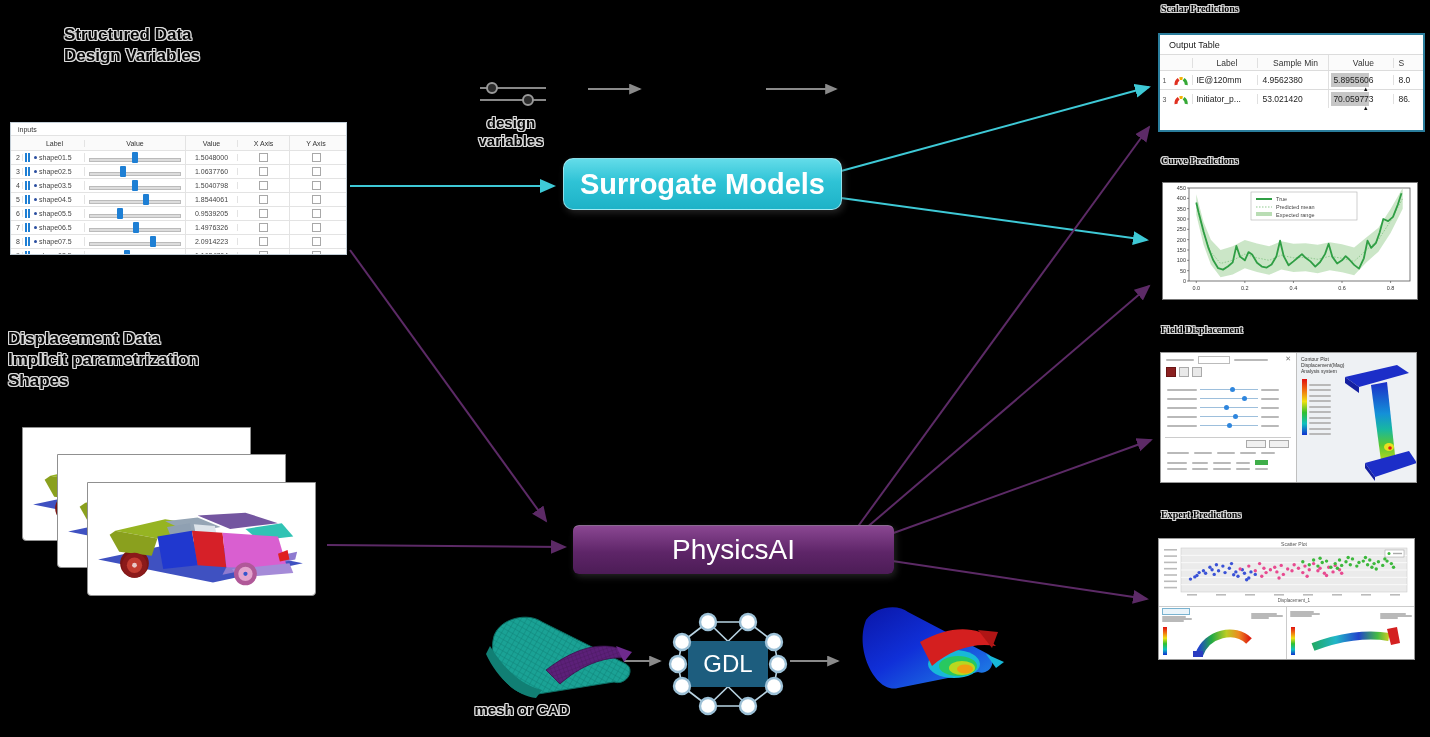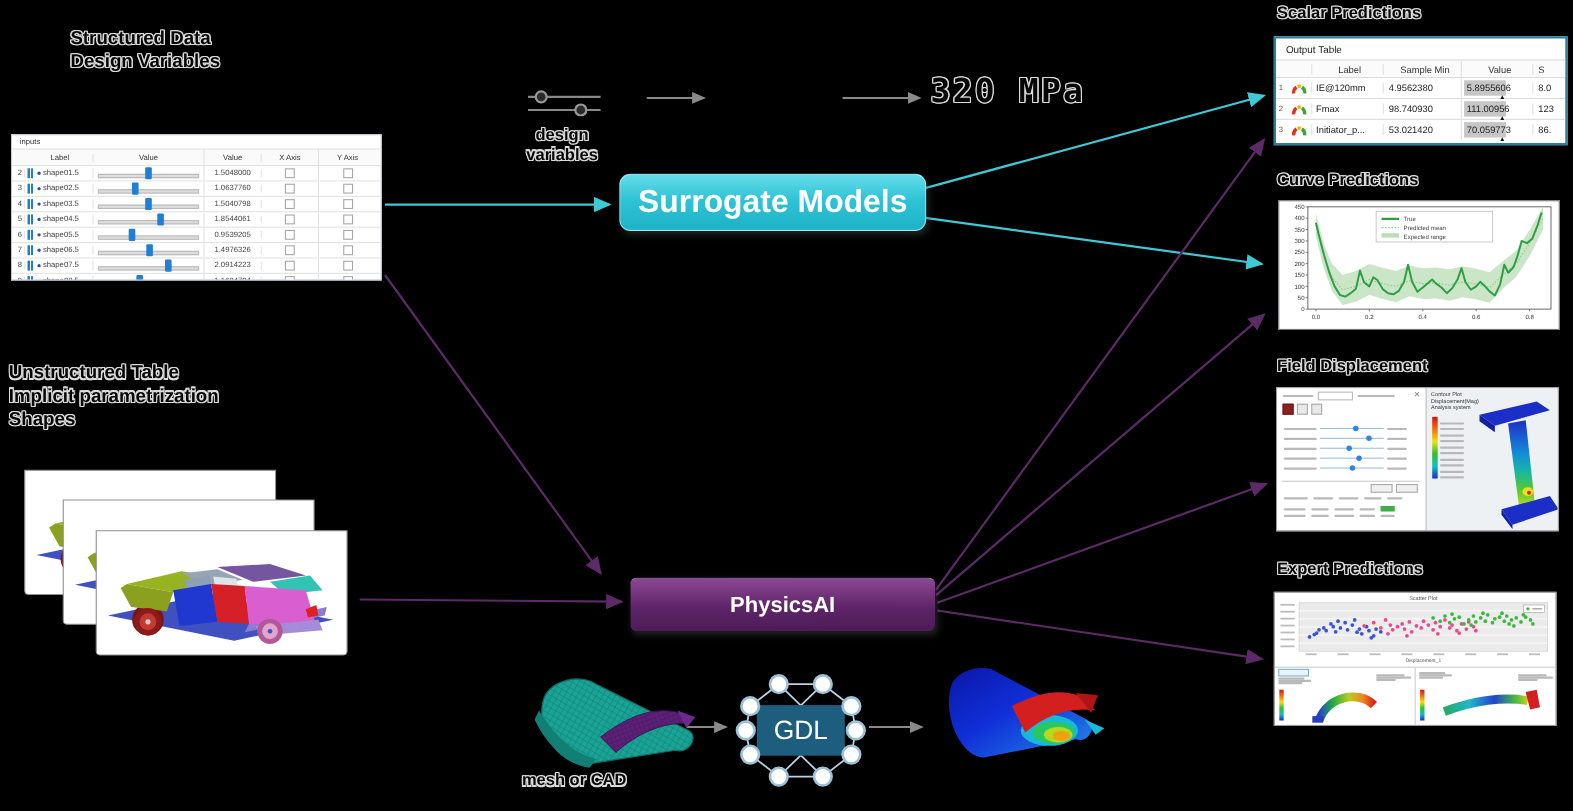--- a/index.html
+++ b/index.html
@@ -4,21 +4,21 @@
 <style>
   html,body{margin:0;padding:0;background:#000;}
   .canvas{position:relative;width:1430px;height:737px;background:#000;overflow:hidden;
           font-family:"Liberation Sans",sans-serif;}
   .abs{position:absolute;}
   
   .otext{color:#060606;font-weight:bold;
     text-shadow:1px 0 #dcdcdc,-1px 0 #dcdcdc,0 1px #dcdcdc,0 -1px #dcdcdc,
                 1px 1px #dcdcdc,-1px -1px #dcdcdc,1px -1px #dcdcdc,-1px 1px #dcdcdc;}
   .bigtext{font-size:17px;line-height:21px;}
-  .ptitle{font-size:15px;}
+  .ptitle{font-size:10px;font-family:Liberation Serif, serif;}
   
   .inputs-panel{left:10px;top:122px;width:337px;height:133px;background:#fff;
     border:1px solid #c2cdd6;box-sizing:border-box;overflow:hidden;}
   .inputs-title{font-size:7px;color:#333;padding:3px 0 2px 7px;}
   .irow,.ihead{display:flex;align-items:center;height:13px;border-top:1px solid #e3e3e3;font-size:7px;color:#444;}
   .ihead{background:#fafafa;font-size:7px;color:#333;height:14px;}
   .c-num{width:12px;text-align:right;padding-right:2px;box-sizing:border-box;border-right:1px solid #e3e3e3;}
   .c-label{width:62px;display:flex;align-items:center;gap:2px;padding-left:2px;box-sizing:border-box;border-right:1px solid #e3e3e3;}
   .c-slider{width:100px;position:relative;height:100%;border-right:1px solid #e3e3e3;}
   .c-val{width:52px;text-align:center;border-right:1px solid #e3e3e3;box-sizing:border-box;}
@@ -32,21 +32,21 @@
   .bullet{width:3px;height:3px;background:#2a4ea0;border-radius:50%;}
   
   .ml-box{left:652px;top:60px;width:101px;height:58px;background:#e4e4e4;border-radius:3px;
     display:flex;align-items:center;justify-content:center;font-size:34px;color:#2e2e2e;}
   .mpa{left:846px;top:66px;width:160px;font-family:"DejaVu Sans Mono",monospace;font-size:30px;
     letter-spacing:2px;}
   .node-box{display:flex;align-items:center;justify-content:center;color:#fff;
     box-shadow:2px 3px 7px rgba(80,80,80,.45);}
   .surrogate{left:563px;top:158px;width:277px;height:50px;border-radius:10px;font-size:29px;font-weight:600;
     background:linear-gradient(180deg,#63dce9 0%,#2fc3d6 45%,#1db2c7 100%);border:1px solid rgba(210,245,250,.6);}
-  .physicsai{left:573px;top:525px;width:277px;height:48px;border-radius:6px;font-size:20px;font-weight:700;
+  .physicsai{left:573px;top:525px;width:321px;height:48px;border-radius:6px;font-size:28px;font-weight:400;
     background:linear-gradient(180deg,#8a4792 0%,#5e2568 55%,#4c1c56 100%);border-top:1px solid rgba(255,255,255,.35);}
   
   .card{position:absolute;width:227px;height:112px;background:#fff;border:1px solid #909090;
     border-radius:0 0 4px 4px;overflow:hidden;}
   
   .scalar-panel{left:1158px;top:33px;width:267px;height:99px;background:#fff;border:2px solid #2a7d9c;
     box-sizing:border-box;overflow:hidden;}
   .scalar-title-row{font-size:9px;color:#1a1a1a;padding:5px 2px 4px 9px;}
   .srow,.shead{display:flex;align-items:center;height:18px;border-top:1px solid #dcdcdc;font-size:8.5px;color:#222;}
   .shead{height:15px;background:#fbfbfb;color:#333;}
@@ -283,28 +283,27 @@
 
   <svg class="abs" style="left:478px;top:80px;" width="70" height="26" viewBox="0 0 70 26">
     <line x1="2" y1="8" x2="68" y2="8" stroke="#888" stroke-width="2"></line>
     <circle cx="14" cy="8" r="5" fill="#2b2b2b" stroke="#999" stroke-width="2"></circle>
     <line x1="2" y1="20" x2="68" y2="20" stroke="#888" stroke-width="2"></line>
     <circle cx="50" cy="20" r="5" fill="#2b2b2b" stroke="#999" stroke-width="2"></circle>
   </svg>
   <div class="abs otext" style="left:458px;top:114px;width:106px;text-align:center;font-size:15px;line-height:18px;">design variables</div>
 
 
-  <div class="abs otext mpa">320 MPa</div>
 
   <div class="abs node-box surrogate">Surrogate Models</div>
 
   <div class="abs node-box physicsai">PhysicsAI</div>
 
   <div class="abs otext bigtext" style="left:8px;top:328px;">
-    <div>Unstructured Table</div>
+    <div>Displacement Data</div>
     <div>Implicit parametrization</div>
     <div>Shapes</div>
   </div>
 
   <div class="card" style="left:22px;top:427px;"><svg class="car-svg" width="225" height="110" viewBox="0 0 230 115">
     <polygon points="8,80 128,104 222,84 102,60" fill="#3f51c1"></polygon>
     <polygon points="138,96 214,80 216,72 142,88" fill="#8e7ad0"></polygon>
     <circle cx="46" cy="84" r="15" fill="#7a1513"></circle>
         <circle cx="46" cy="84" r="9" fill="#b03028"></circle>
         <circle cx="46" cy="84" r="3" fill="#e0a0a0"></circle>
@@ -470,38 +469,20 @@
             </svg>
           </div>
     <div class="s-label">IE@120mm</div>
     <div class="s-min">4.9562380</div>
     <div class="s-val">
       <div class="val-hl"></div>
             <span class="val-txt">5.8955606</span>
       <span class="val-mark">▲</span>
           </div>
     <div class="s-extra">8.0</div>
-        </div>
-        <div class="srow">
-          <div class="s-num">2</div>
-    <div class="s-icon">
-            <svg width="14" height="11" viewBox="0 0 14 11">
-  <path d="M2,10 A6.5,6.5 0 0 1 4.6,4.2" stroke="#e03020" stroke-width="3" fill="none"></path>
-  <path d="M5.6,3.6 A6.5,6.5 0 0 1 8.6,3.6" stroke="#f2b200" stroke-width="3" fill="none"></path>
-  <path d="M9.6,4.2 A6.5,6.5 0 0 1 12.2,10" stroke="#35a835" stroke-width="3" fill="none"></path>
-            </svg>
-          </div>
-    <div class="s-label">Fmax</div>
-    <div class="s-min">98.740930</div>
-    <div class="s-val">
-      <div class="val-hl"></div>
-            <span class="val-txt">111.00956</span>
-      <span class="val-mark">▲</span>
-          </div>
-    <div class="s-extra">123</div>
         </div>
         <div class="srow">
           <div class="s-num">3</div>
     <div class="s-icon">
             <svg width="14" height="11" viewBox="0 0 14 11">
   <path d="M2,10 A6.5,6.5 0 0 1 4.6,4.2" stroke="#e03020" stroke-width="3" fill="none"></path>
   <path d="M5.6,3.6 A6.5,6.5 0 0 1 8.6,3.6" stroke="#f2b200" stroke-width="3" fill="none"></path>
   <path d="M9.6,4.2 A6.5,6.5 0 0 1 12.2,10" stroke="#35a835" stroke-width="3" fill="none"></path>
             </svg>
           </div>

